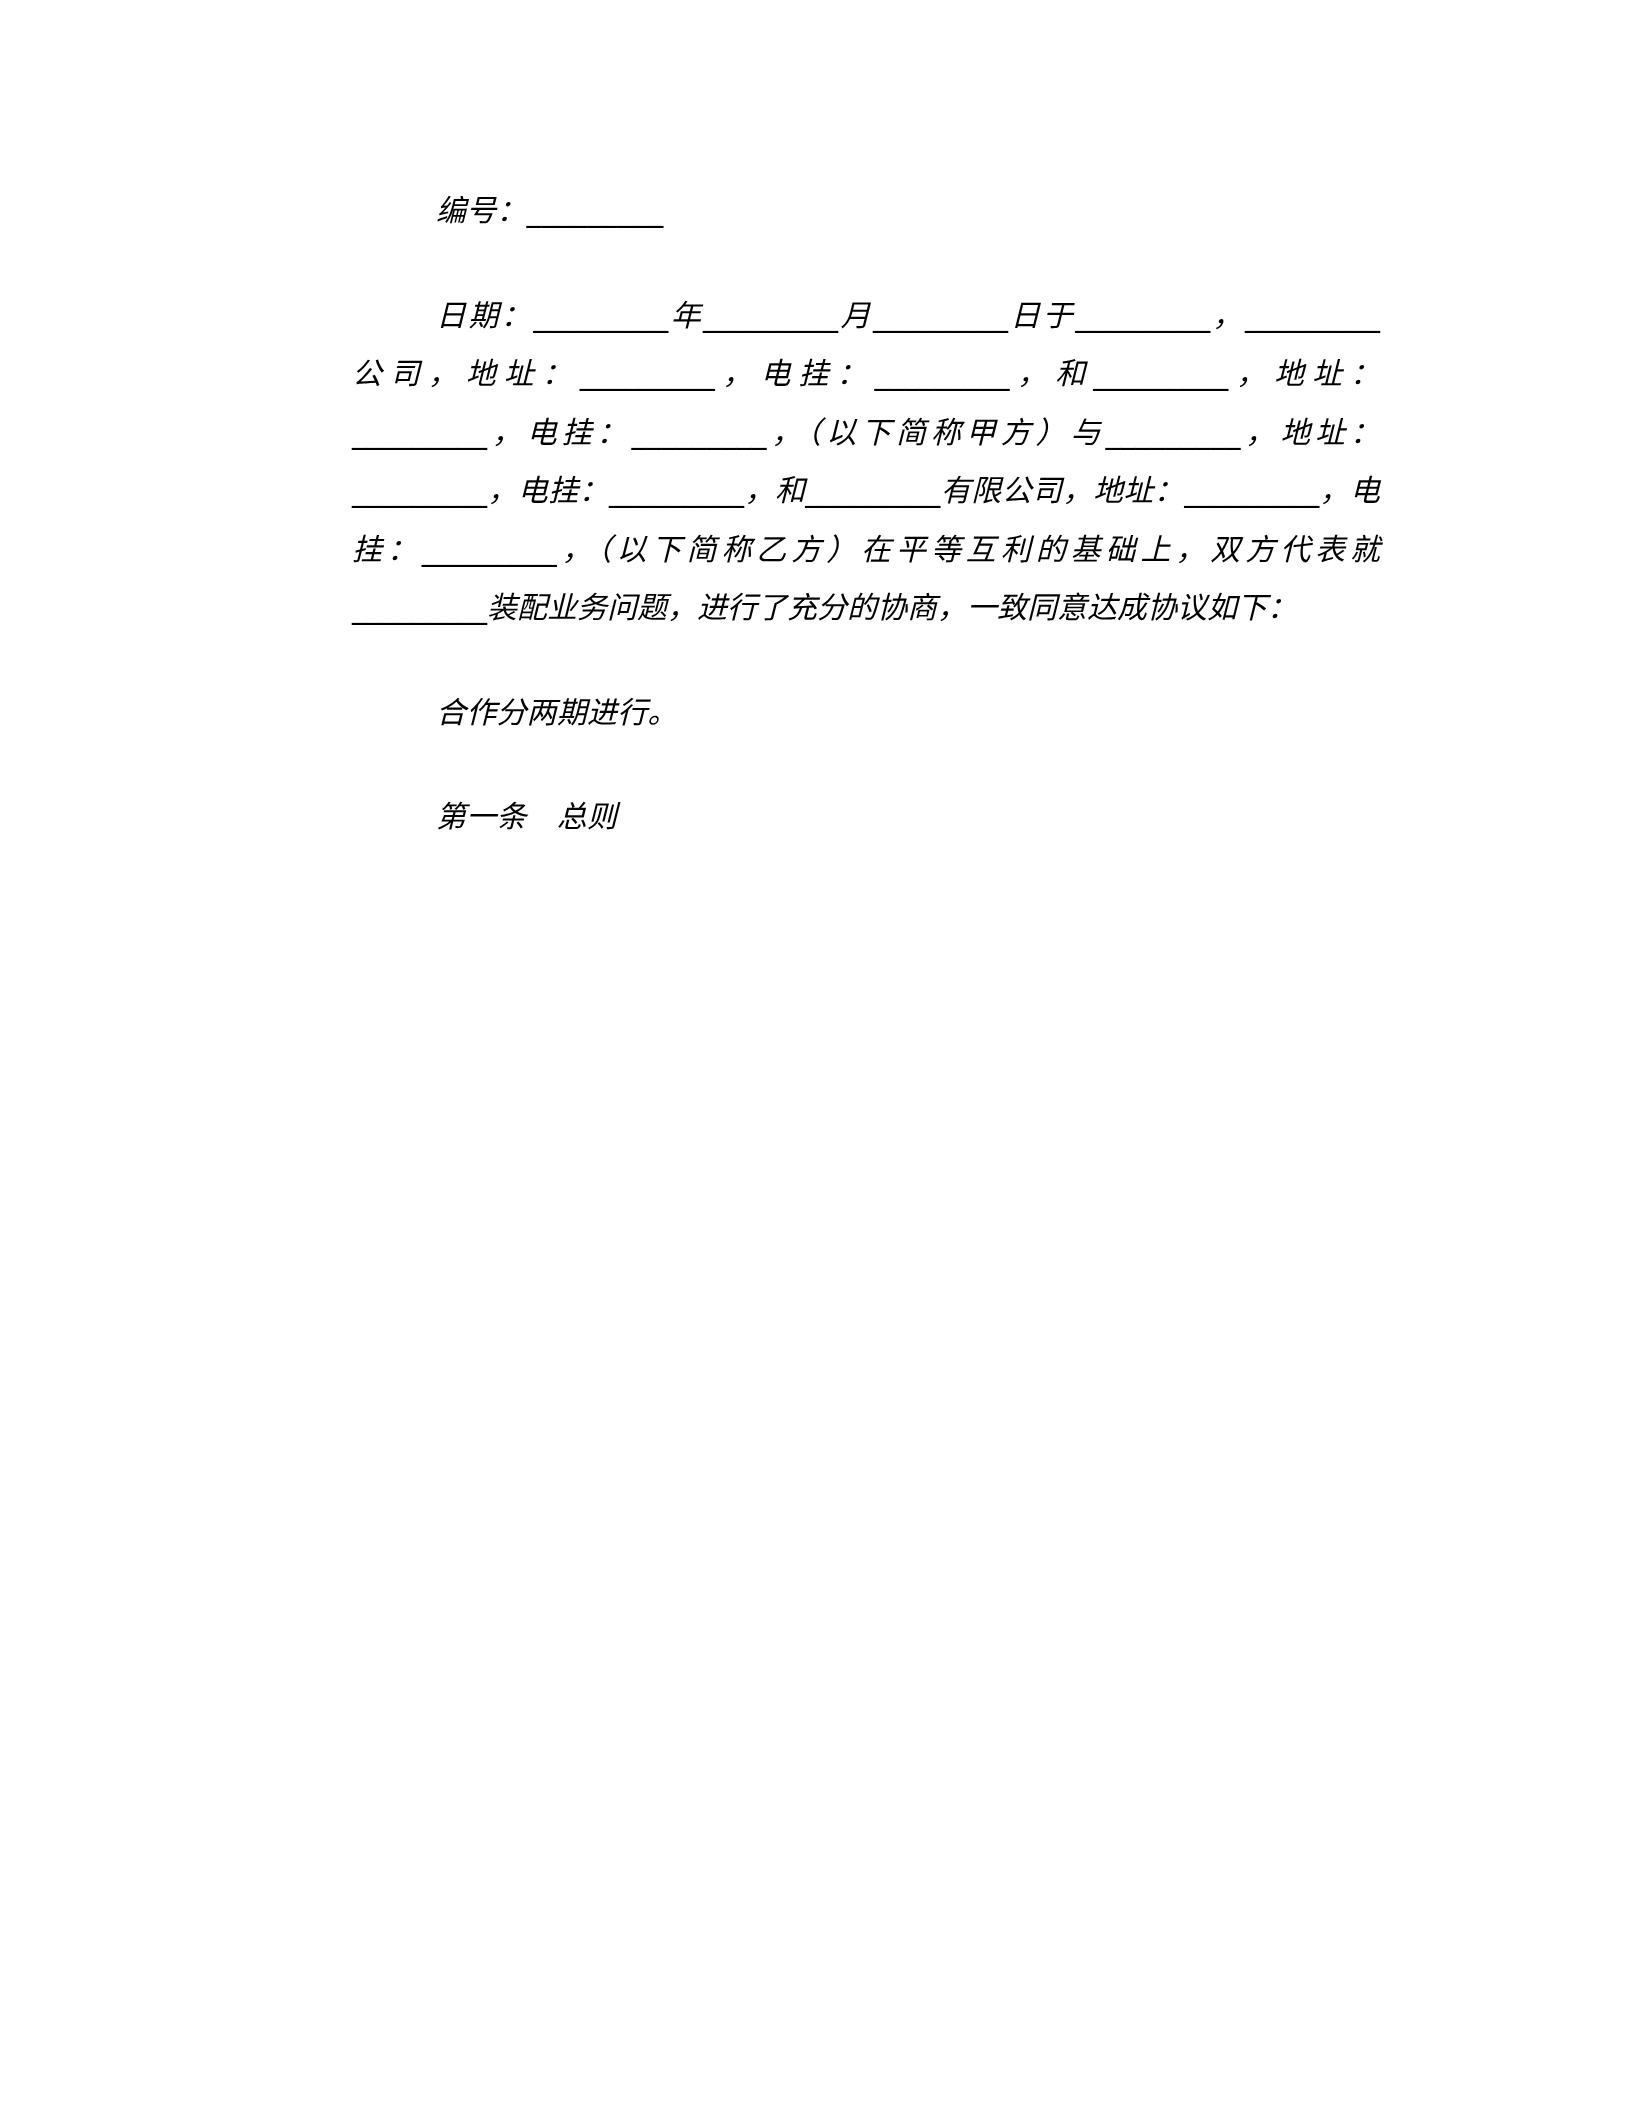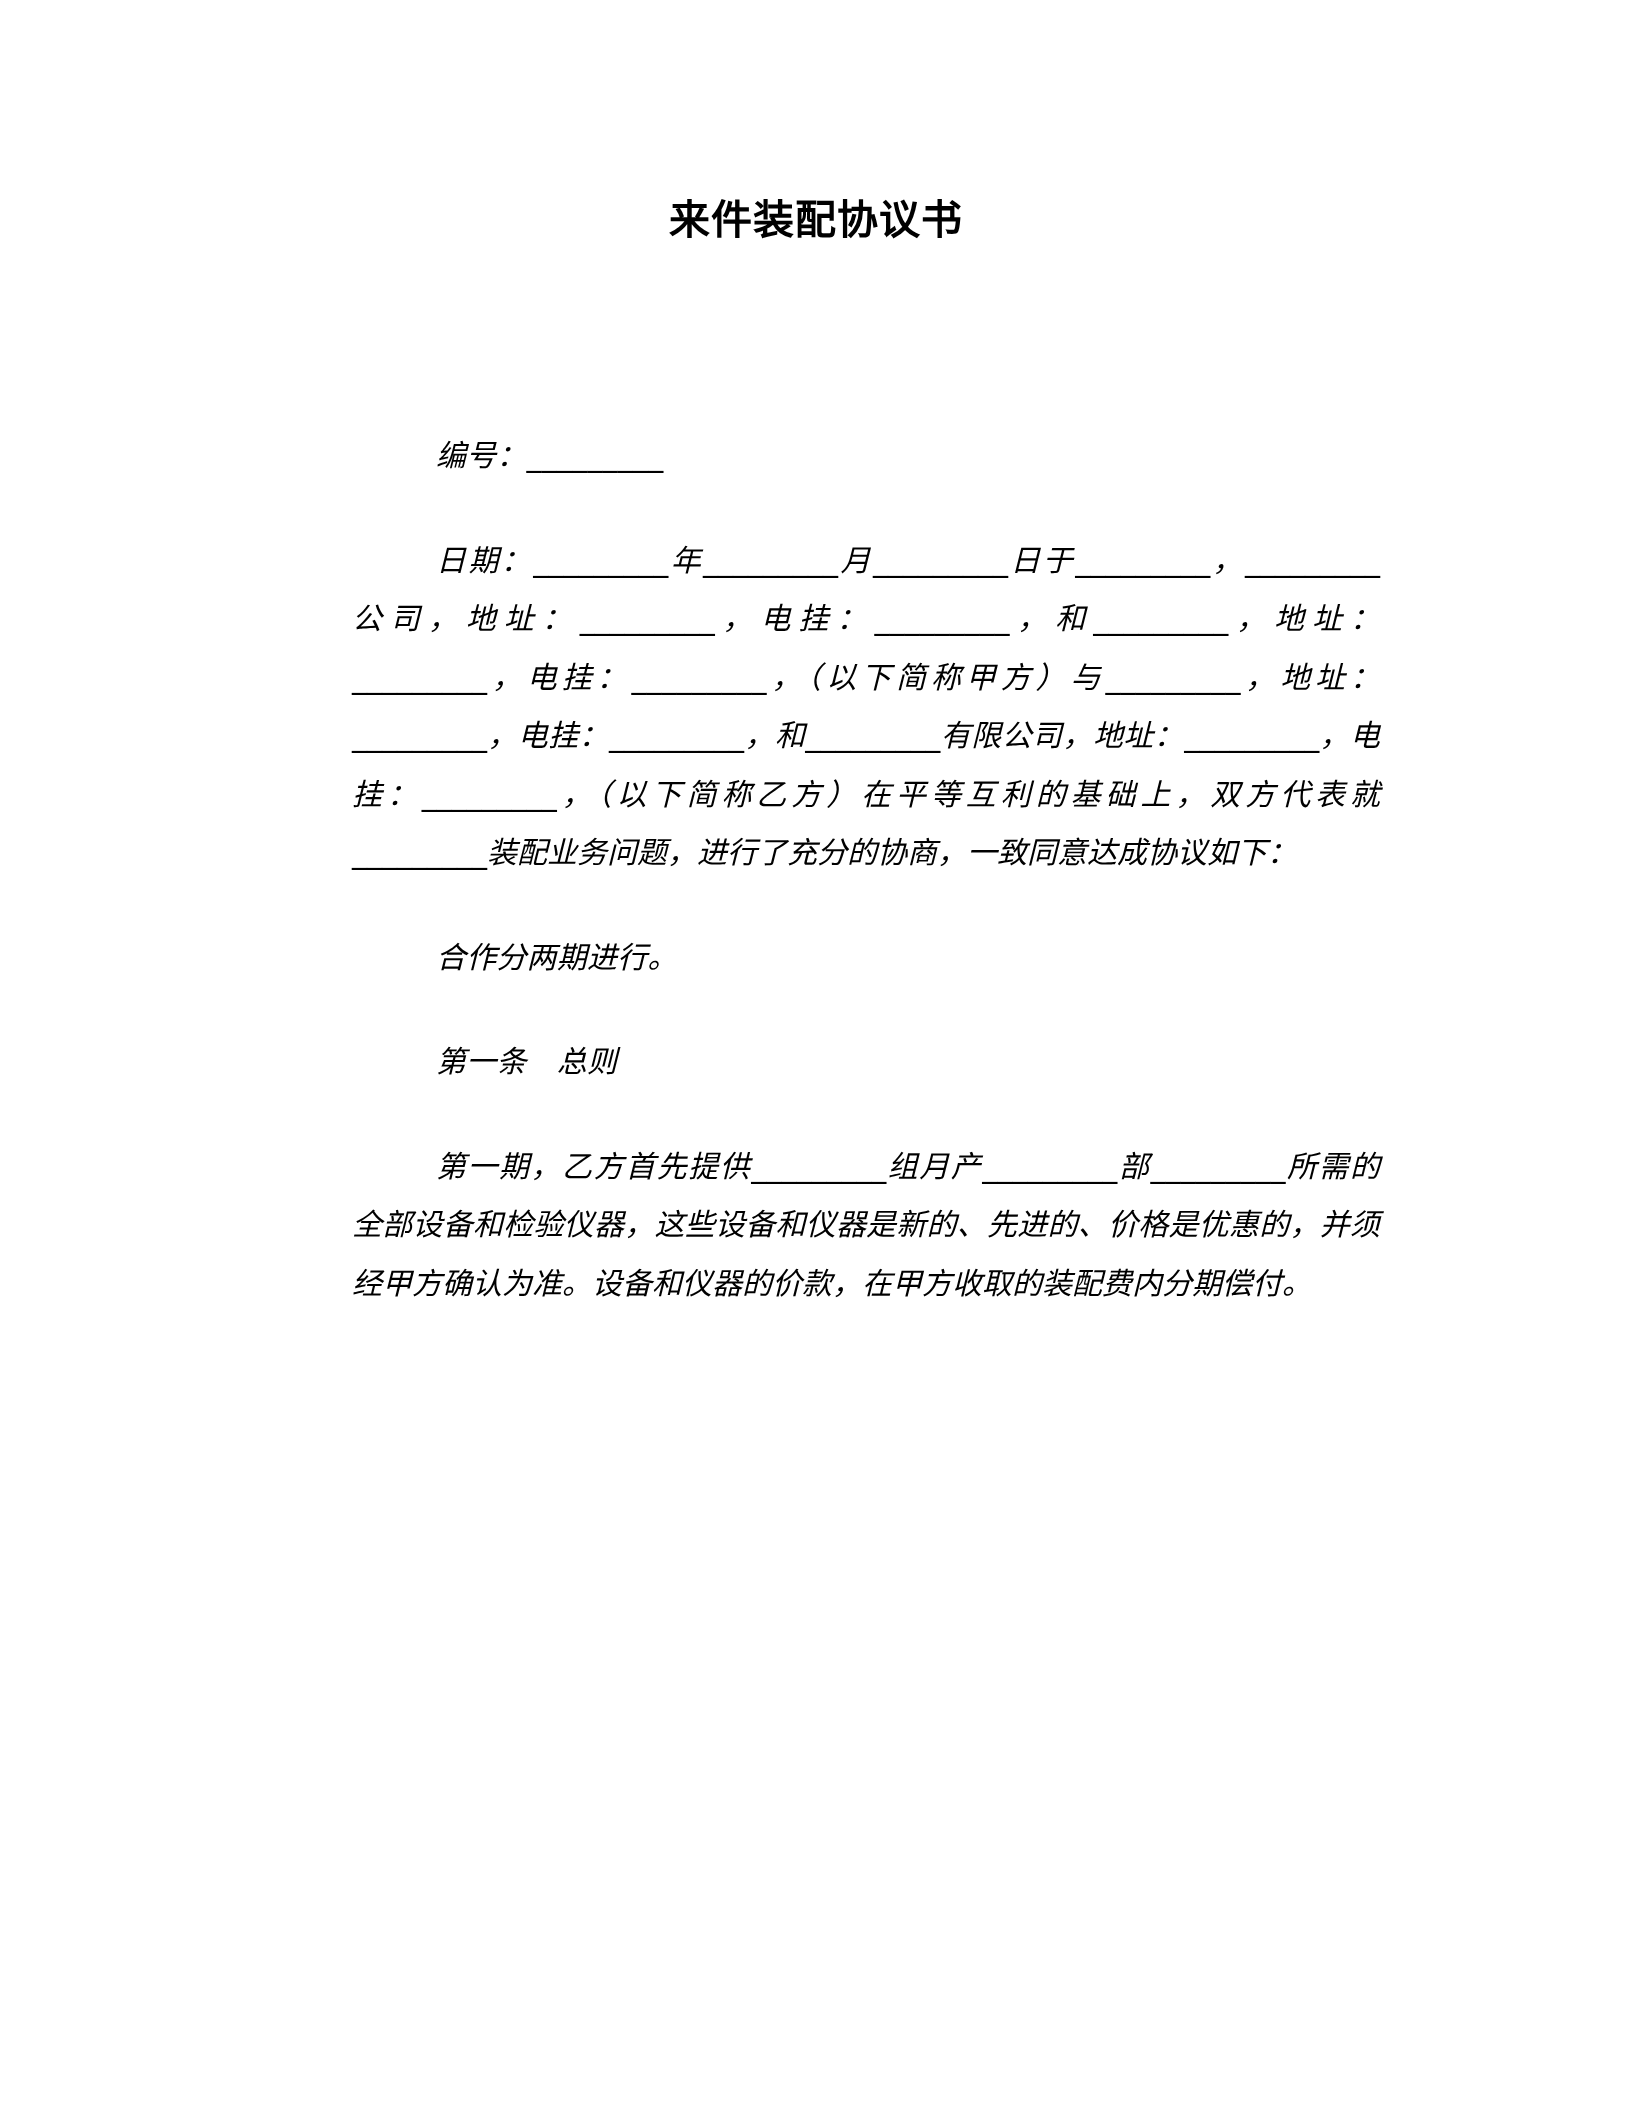--- a/index.html
+++ b/index.html
@@ -57,38 +57,34 @@
   }
   .blk {
     letter-spacing: 0;
   }
 </style>
 </head>
 <body>
 
 <div class="page">
 
-  <h1 class="doc-title">来件装配协议书</h1>
 
   <div class="body-block">
 
     <p class="para gap-large">
       <span class="lead">编号：_________</span>
     </p>
 
     <p class="para gap-large" style="text-indent: 84px;">
       <span class="blk">日期：_________年_________月_________日于_________，_________公司，地址：_________，电挂：_________，和_________，地址：_________，电挂：_________，（以下简称甲方）与_________，地址：_________，电挂：_________，和_________有限公司，地址：_________，电挂：_________，（以下简称乙方）在平等互利的基础上，双方代表就_________装配业务问题，进行了充分的协商，一致同意达成协议如下：</span>
     </p>
 
     <p class="para gap-large">
       <span class="lead">合作分两期进行。</span>
     </p>
 
     <p class="para gap-large">
       <span class="lead">第一条　总则</span>
     </p>
 
-    <p class="para" style="text-indent: 84px;">
-      <span class="blk">第一期，乙方首先提供_________组月产_________部_________所需的全部设备和检验仪器，这些设备和仪器是新的、先进的、价格是优惠的，并须经甲方确认为准。设备和仪器的价款，在甲方收取的装配费内分期偿付。</span>
-    </p>
 
   </div>
 </div>
 
 </body></html>

